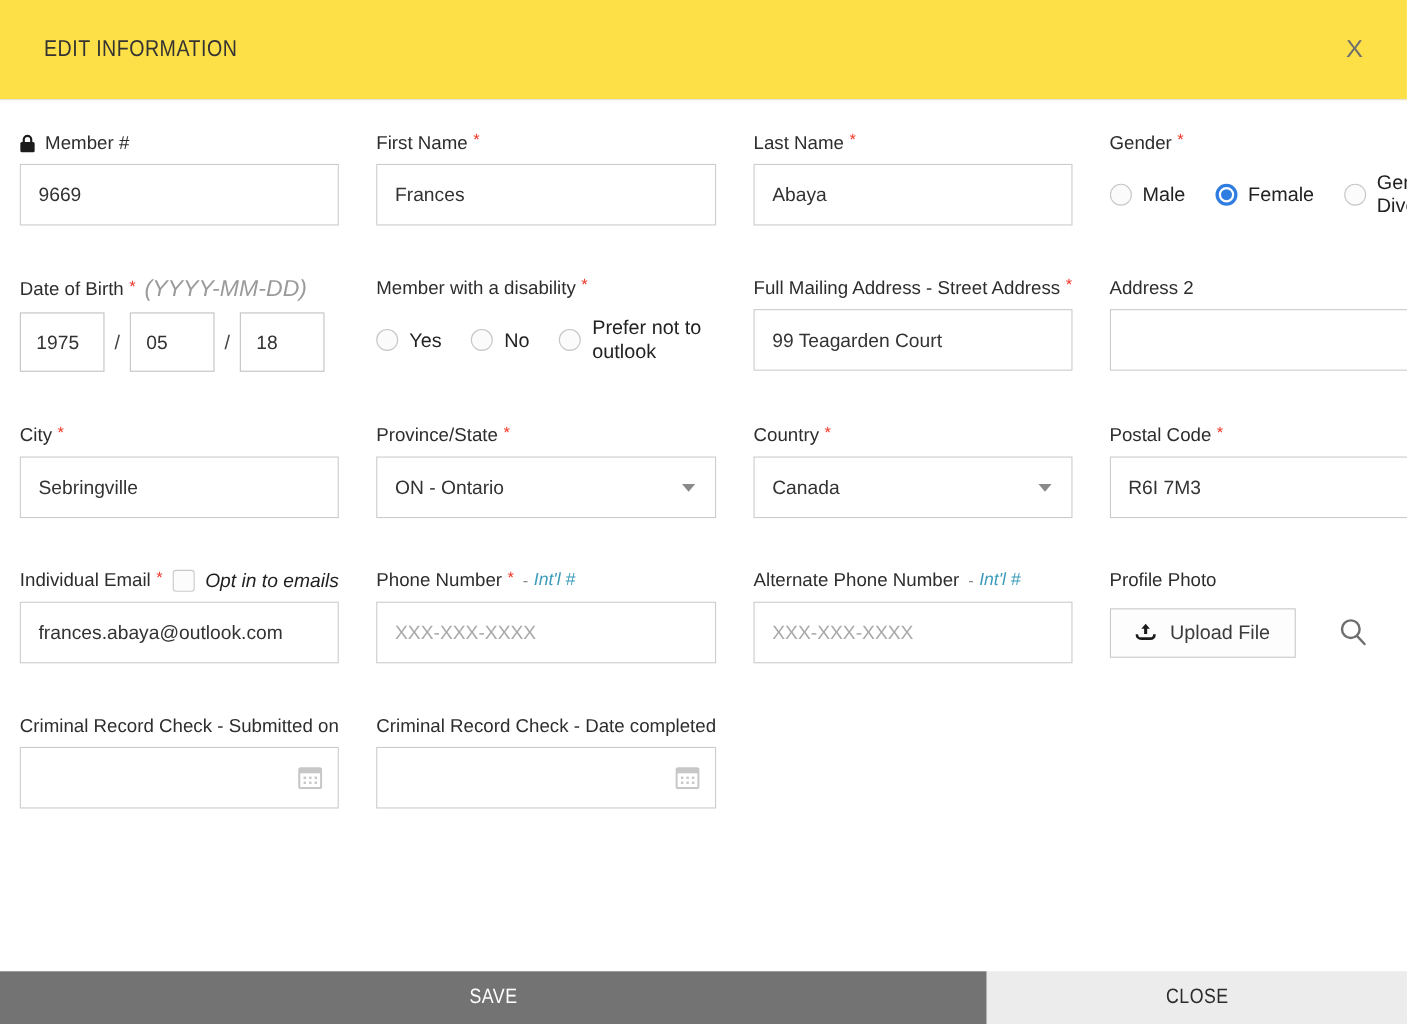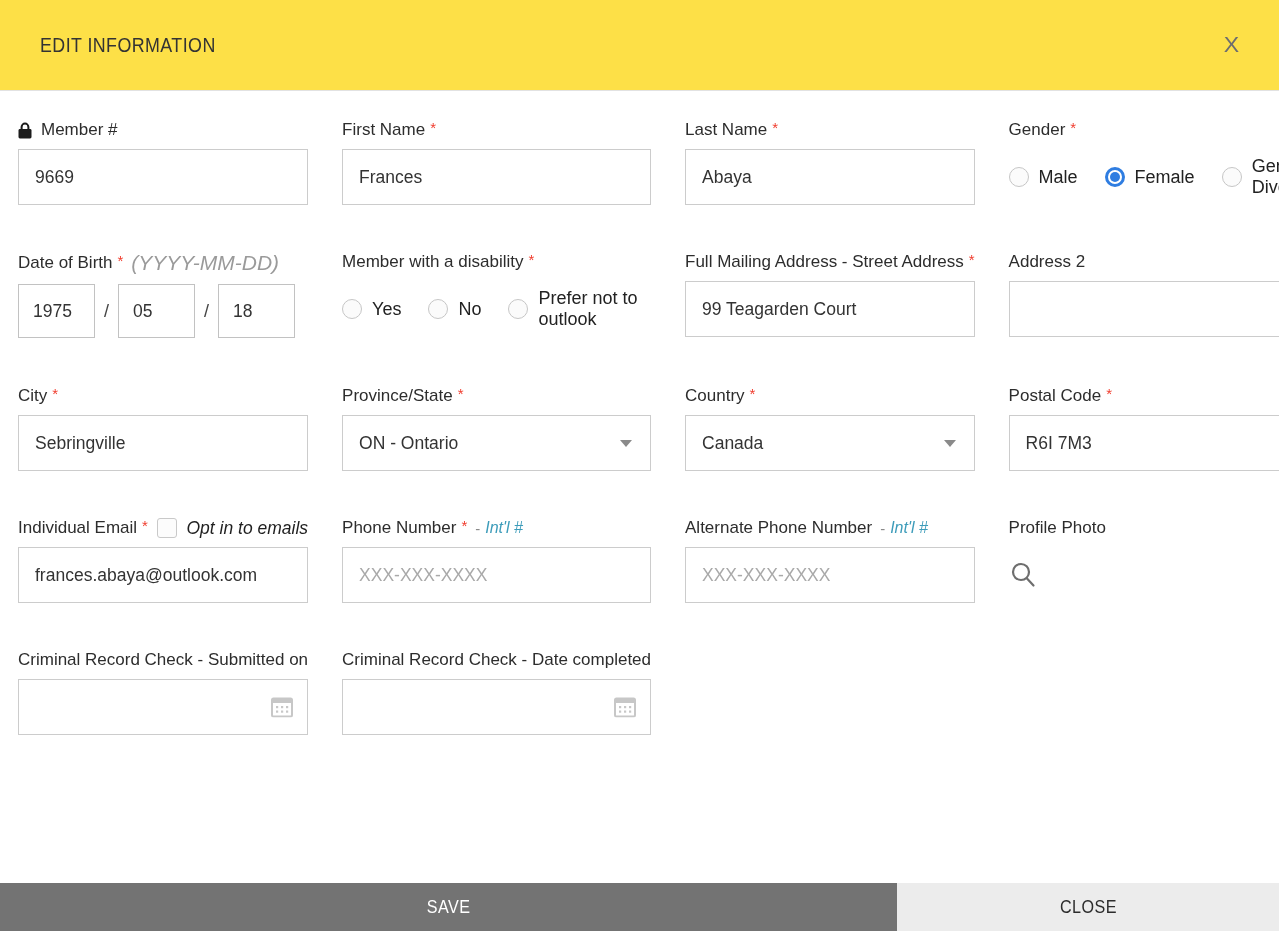--- a/index.html
+++ b/index.html
@@ -375,20 +375,29 @@
       <span class="intl-link">Int'l #</span>
     </div>
     <input class="text-input" type="text" placeholder="XXX-XXX-XXXX" style="">
   </div>
 
   <div class="field">
     <div class="field-label-row">
       <span>Profile Photo</span>
     </div>
     <div class="upload-row">
+      <button class="upload-btn">
+        <span style="line-height:0;">
+          <svg width="19" height="18" viewBox="0 0 19 18">
+              <path d="M9.5 1 L13.4 5.6 H10.9 V10.4 H8.1 V5.6 H5.6 Z" fill="#1c1c1c"></path>
+              <path d="M1.5 10.5 C1.5 13 3 14.6 5.5 14.6 H13.5 C16 14.6 17.5 13 17.5 10.5" fill="none" stroke="#1c1c1c" stroke-width="2.4"></path>
+            </svg>
+        </span>
+        <span>Upload File</span>
+      </button>
       <span style="line-height:0;cursor:pointer;">
         <svg width="28" height="28" viewBox="0 0 28 28">
             <circle cx="12" cy="11" r="8" fill="none" stroke="#6e6e6e" stroke-width="2.2"></circle>
             <line x1="18" y1="17.5" x2="24.5" y2="24.5" stroke="#6e6e6e" stroke-width="2.2" stroke-linecap="round"></line>
           </svg>
       </span>
     </div>
   </div>
 
   <div class="field">

